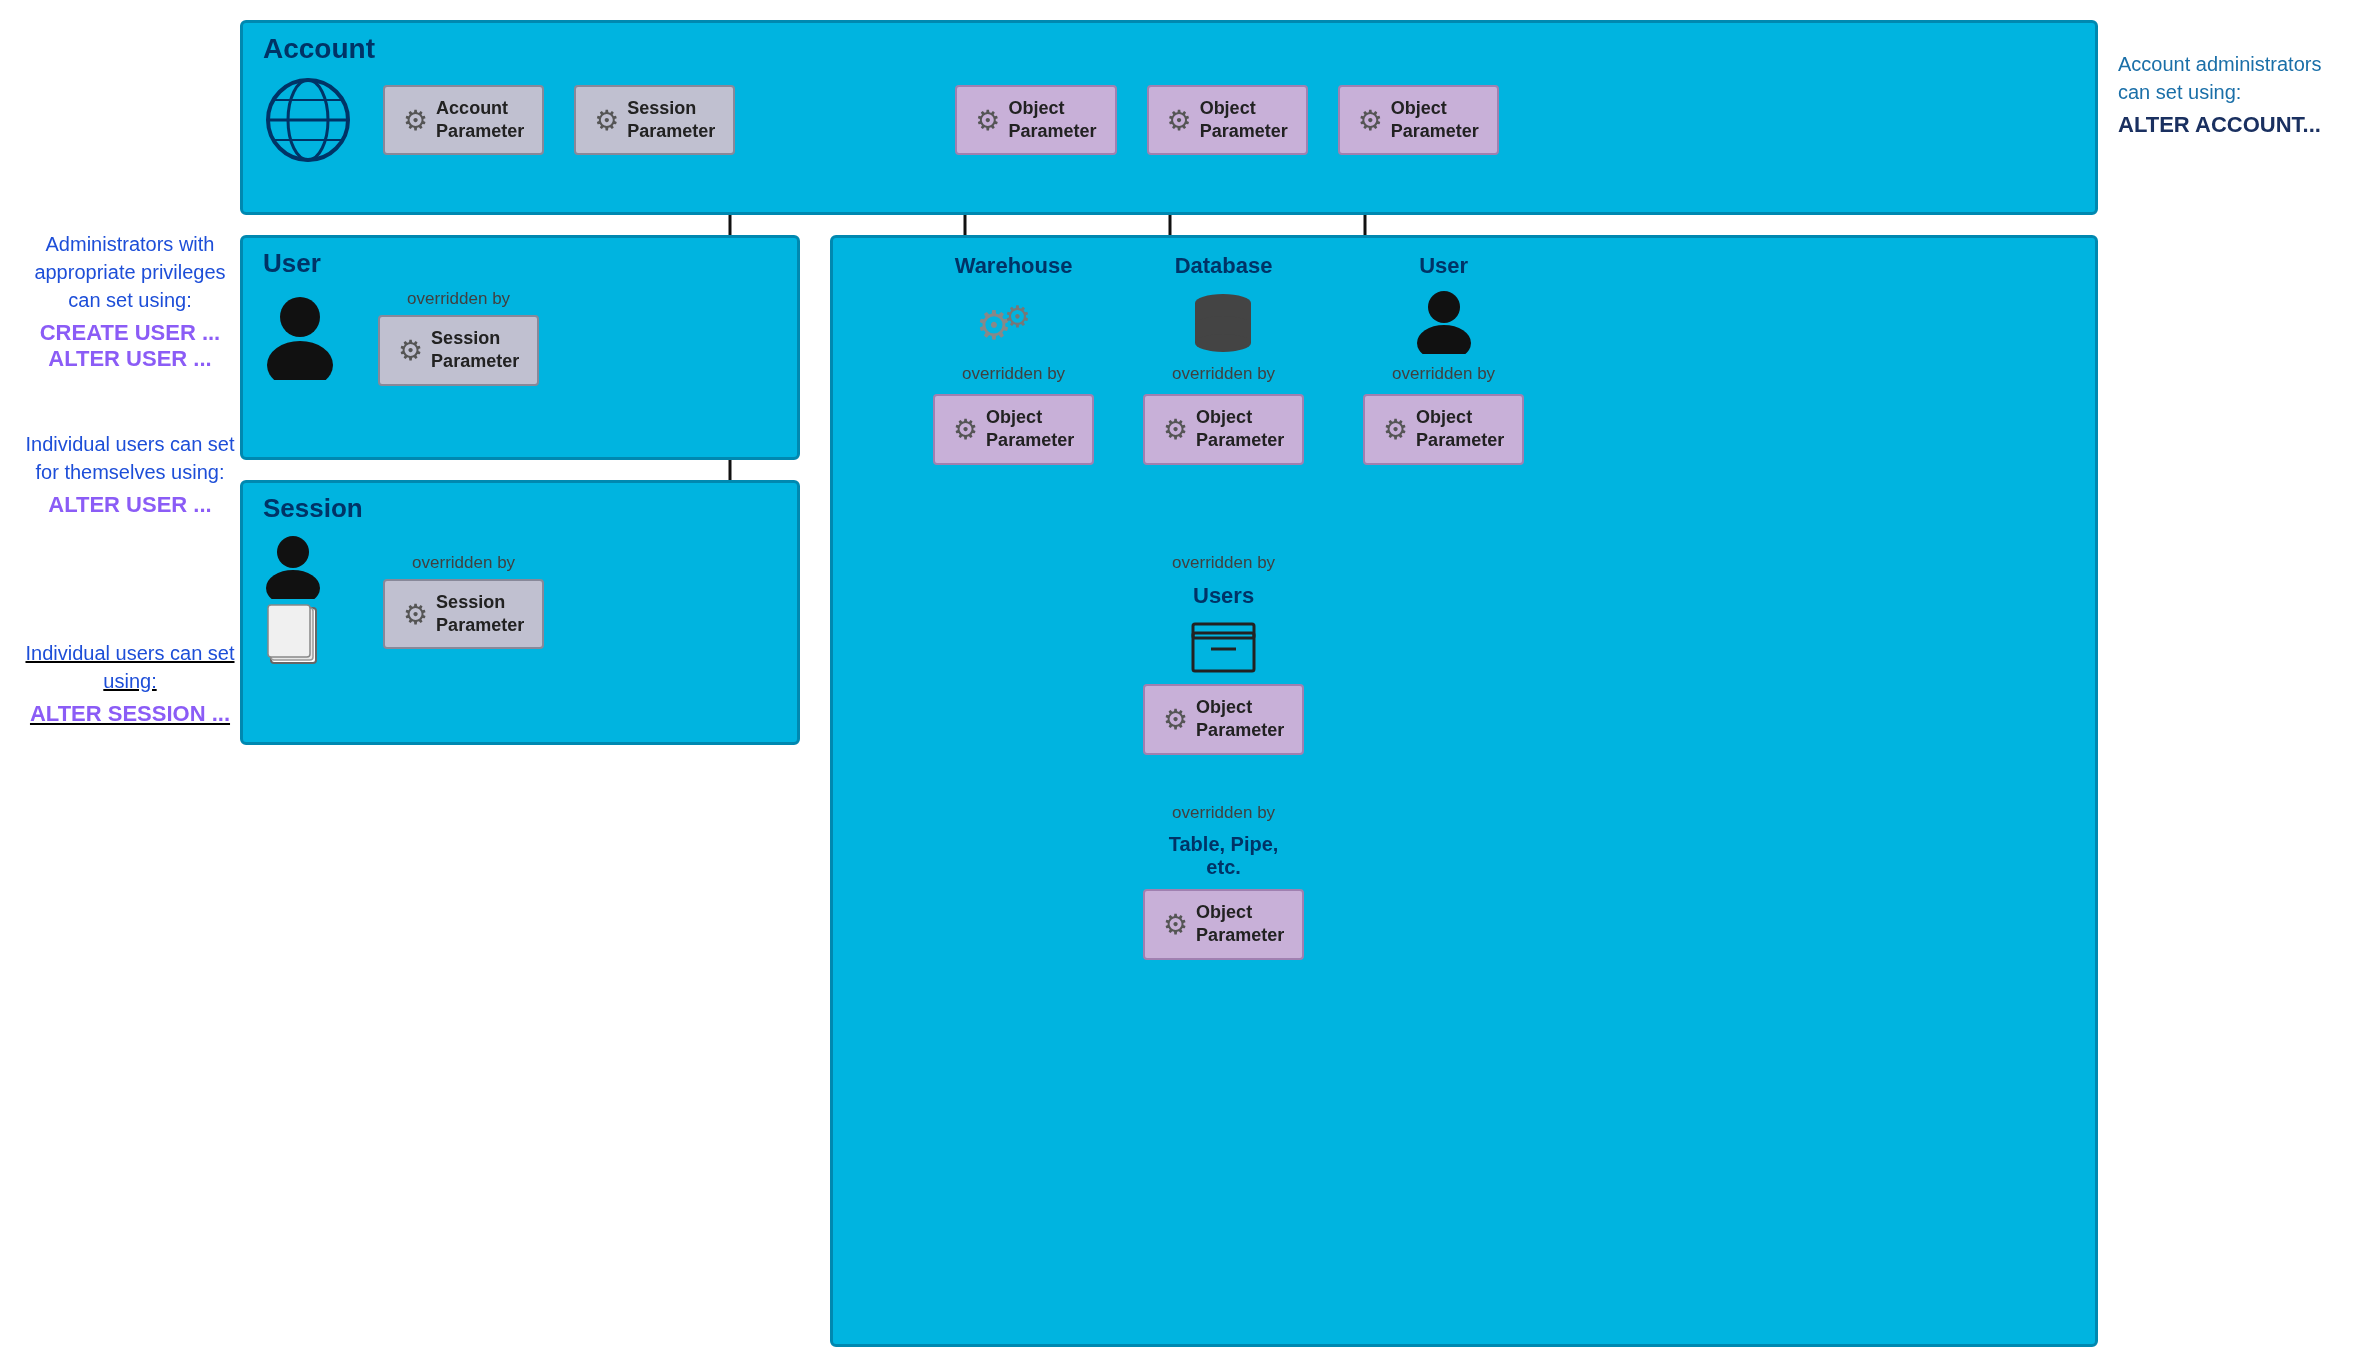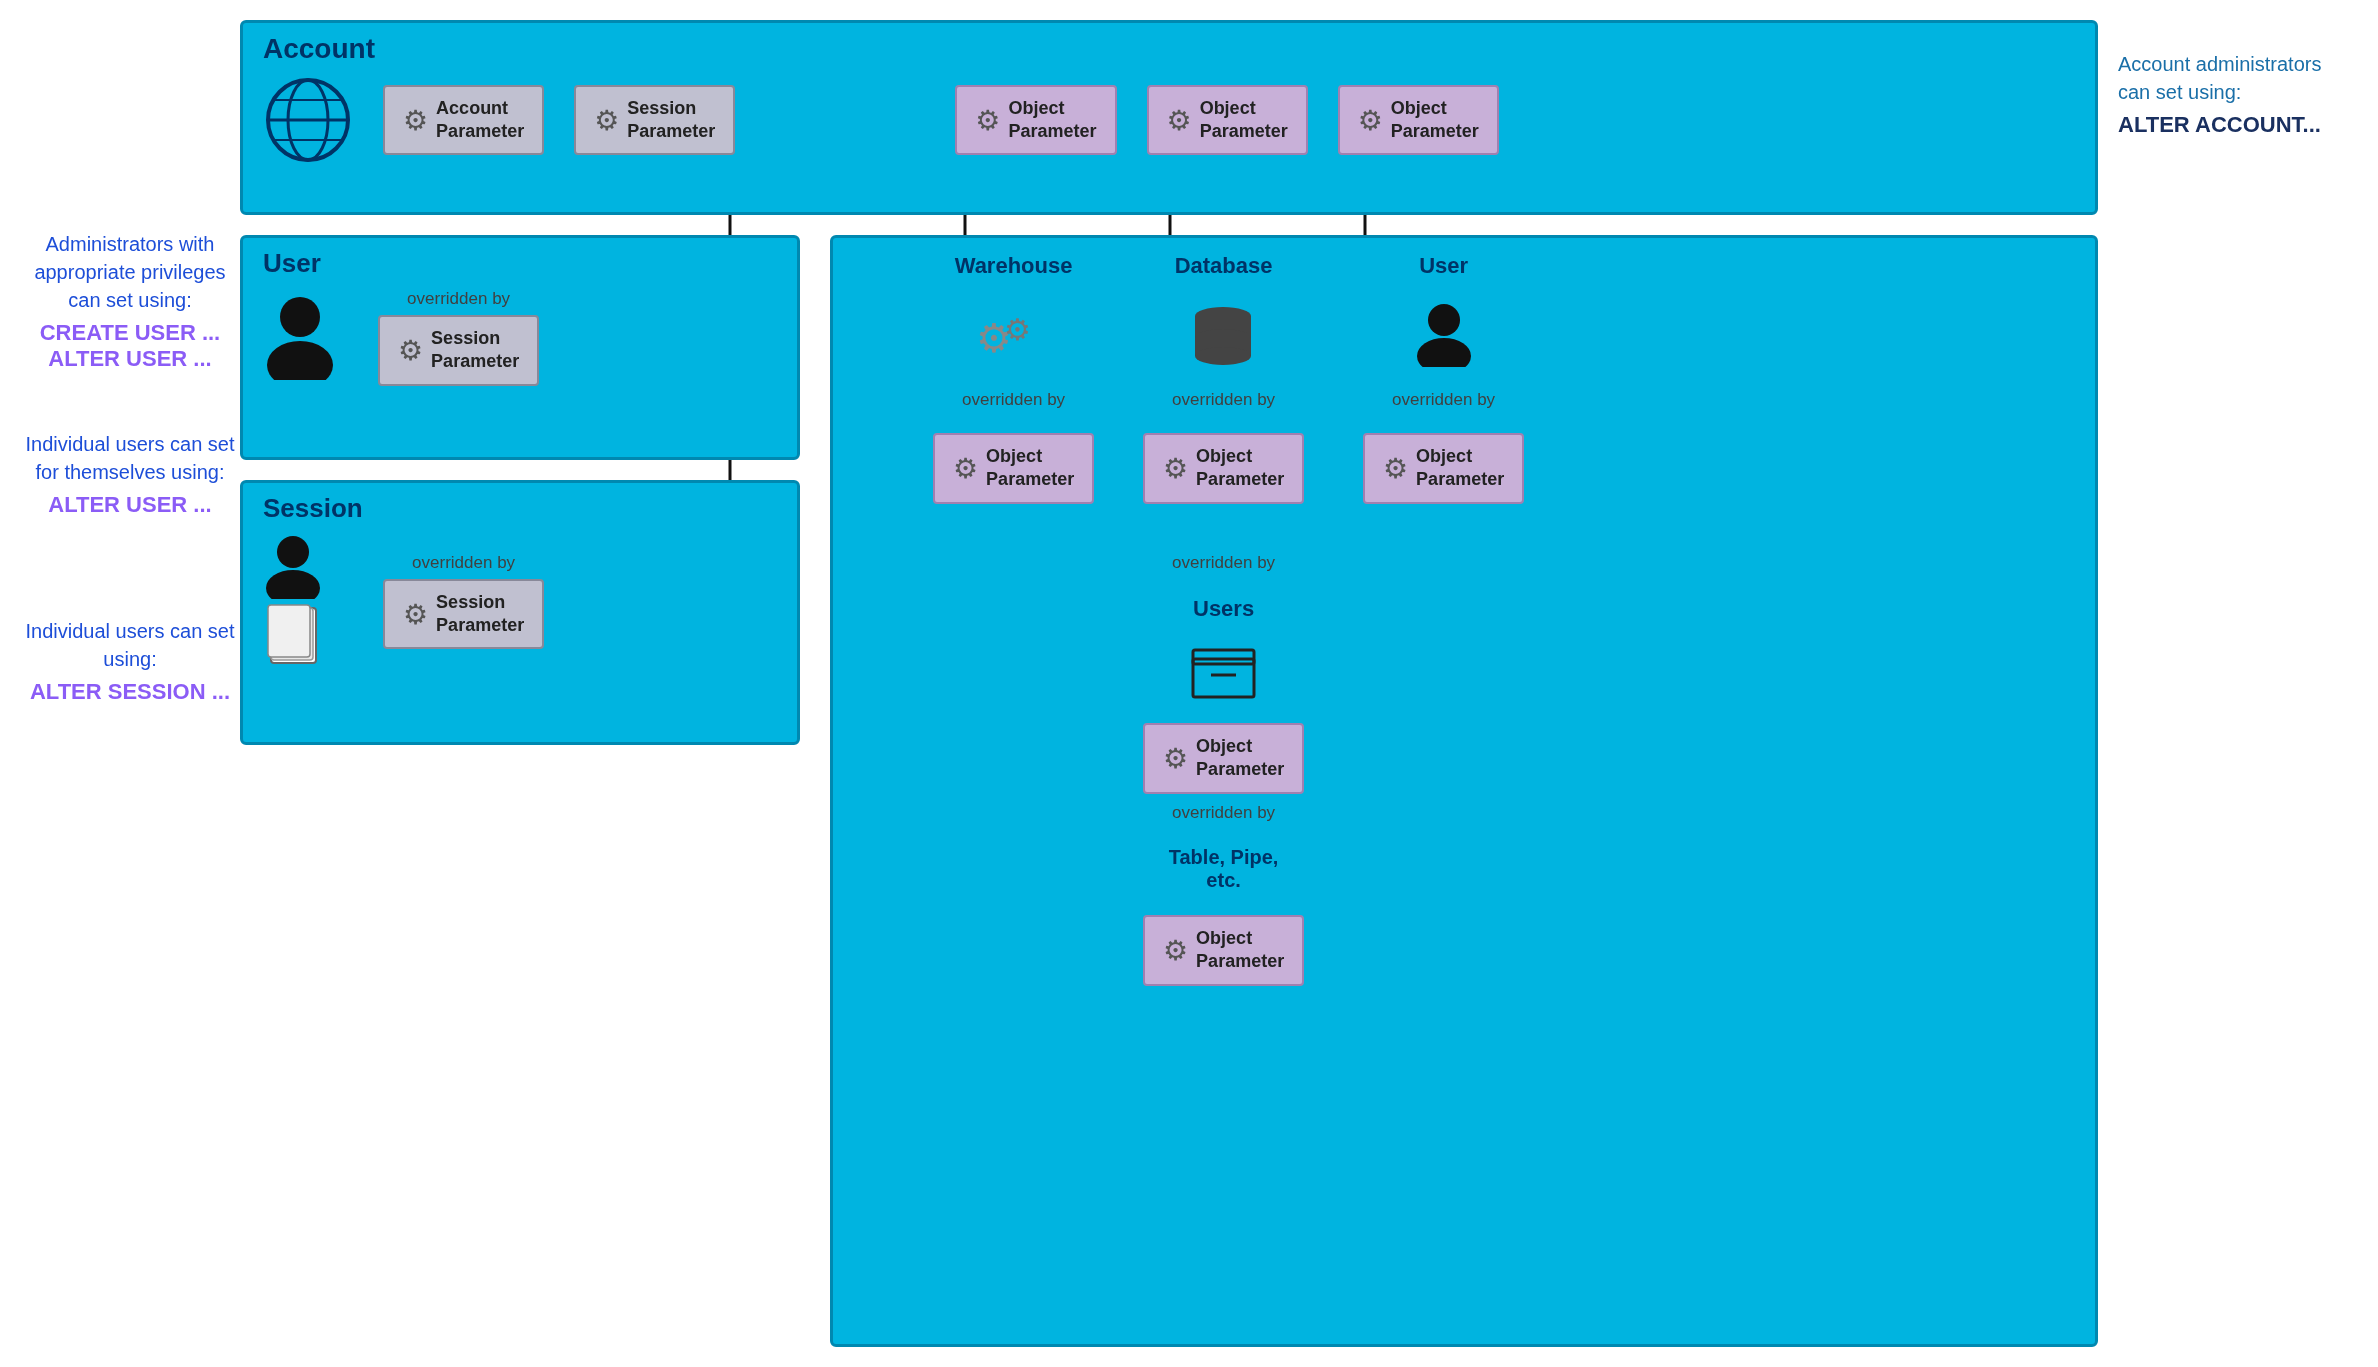--- a/index.html
+++ b/index.html
@@ -258,21 +258,21 @@
       width: 100%;
       height: 100%;
     }
 
     
     .obj-col {
       position: absolute;
       display: flex;
       flex-direction: column;
       align-items: center;
-      gap: 23px;
+      gap: 10px;
     }
 
     .table-pipe-label {
       font-size: 20px;
       font-weight: bold;
       color: #003366;
       text-align: center;
     }
   </style>
 </head>
@@ -285,21 +285,21 @@
       <div class="desc">Administrators with appropriate privileges can set using:</div>
       <div class="cmd">
         <div style="white-space:pre-line;">CREATE USER ...
 ALTER USER ...</div>
       </div>
     </div>
     <div class="label-block" style="margin-top: 38px;">
       <div class="desc">Individual users can set for themselves using:</div>
       <div class="cmd">ALTER USER ...</div>
     </div>
-    <div class="label-block" style="margin-top: 79px;">
+    <div class="label-block" style="margin-top: 101px; text-decoration: underline;">
       <div class="desc">Individual users can set using:</div>
       <div class="cmd">ALTER SESSION ...</div>
     </div>
   </div>
 
   <div class="diagram-area">
 
     <svg class="arrows" xmlns="http://www.w3.org/2000/svg">
       <defs>
         <marker id="arrowhead" markerWidth="10" markerHeight="7" refX="10" refY="3.5" orient="auto">

